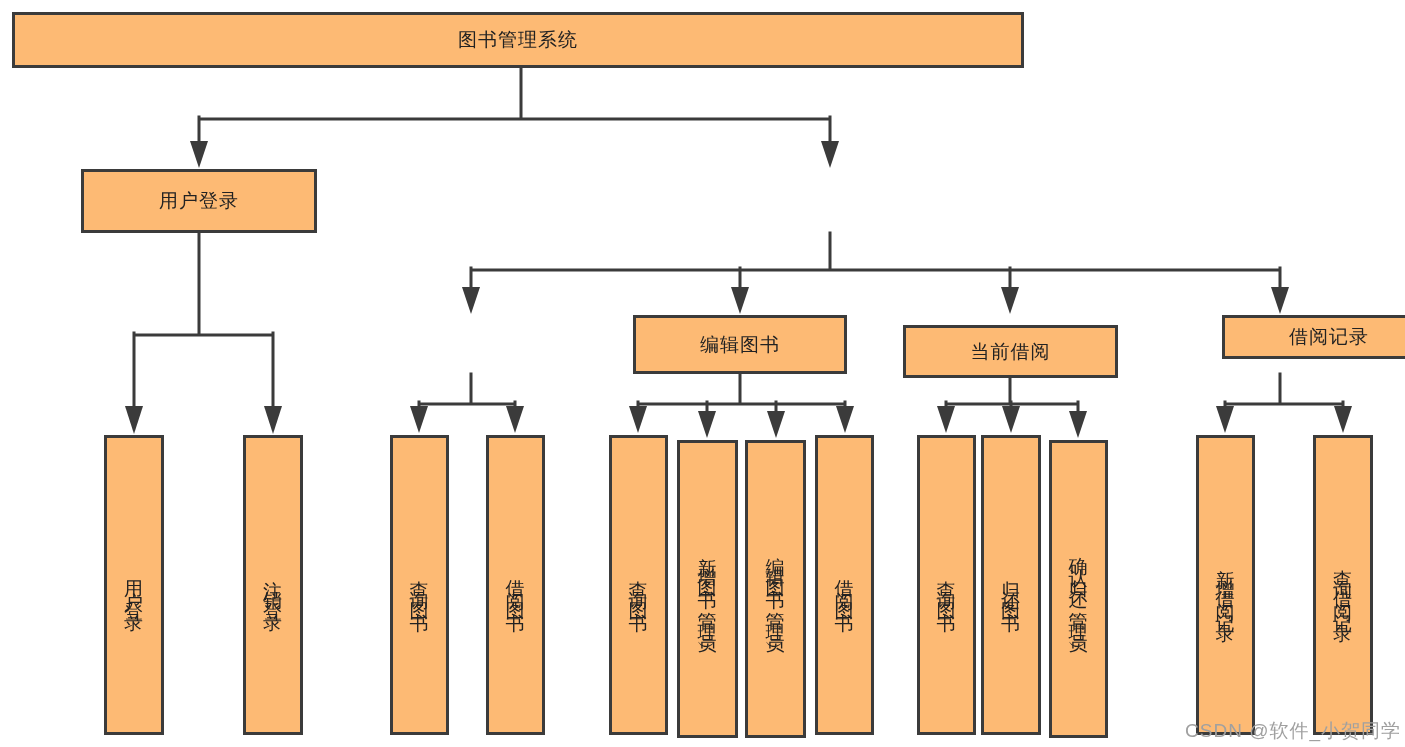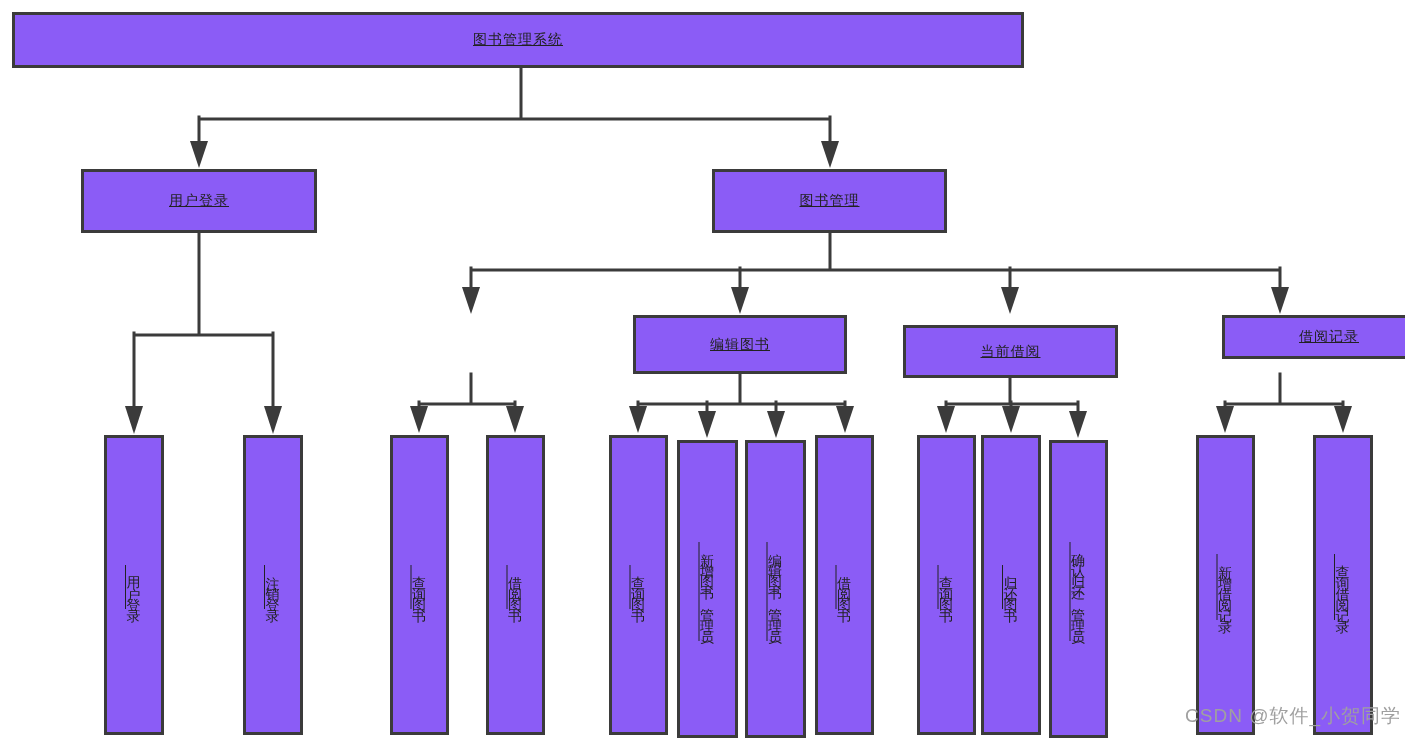--- a/index.html
+++ b/index.html
@@ -17,40 +17,39 @@
     font-family:"Liberation Sans","DejaVu Sans",sans-serif;
     color:var(--text);
   }
   #connectors{position:absolute;left:0;top:0;width:1405px;height:747px;}
   .cline{stroke:var(--line);stroke-width:3;fill:none;stroke-linecap:square;}
   .chead{fill:var(--line);stroke:none;}
   .node{
     position:absolute;
     box-sizing:border-box;
     border:3px solid var(--line);
-    background:#8b5cf6;
+    background:#fdba74;
     display:flex;
     align-items:center;
     justify-content:center;
-    font-size:14px;
+    font-size:19px;
     letter-spacing:1px;
     z-index:2;
-    text-decoration:underline;
   }
   .vnode{
     writing-mode:vertical-lr;
     text-orientation:mixed;
     letter-spacing:11px;
     line-height:1;
     padding-top:4px;
   }
   #watermark{
     position:absolute;
     right:4px;
-    bottom:18px;
+    bottom:3px;
     font-size:19px;
     letter-spacing:1px;
     color:var(--wm);
     z-index:3;
   }
 </style>
 </head>
 <body>
 
 <div id="canvas">
@@ -87,21 +86,20 @@
     <polygon class="chead" points="1069,411 1087,411 1078,438"></polygon>
 
     <path class="cline" d="M1280 374 V404 M1225 404 H1343 M1225 402 V410 M1343 402 V410"></path>
     <polygon class="chead" points="1216,406 1234,406 1225,433"></polygon>
     <polygon class="chead" points="1334,406 1352,406 1343,433"></polygon>
   </svg>
 
   <div class="node" style="left:12px;top:12px;width:1012px;height:56px">图书管理系统</div>
 
   <div class="node" style="left:81px;top:169px;width:236px;height:64px">用户登录</div>
-  <div class="node" style="left:712px;top:169px;width:235px;height:64px">图书管理</div>
 
   <div class="node" style="left:633px;top:315px;width:214px;height:59px">编辑图书</div>
   <div class="node" style="left:903px;top:325px;width:215px;height:53px">当前借阅</div>
   <div class="node" style="left:1222px;top:315px;width:214px;height:44px">借阅记录</div>
 
   <div class="node vnode" style="left:104px;top:435px;width:60px;height:300px">用户登录</div>
   <div class="node vnode" style="left:243px;top:435px;width:60px;height:300px">注销登录</div>
 
   <div class="node vnode" style="left:390px;top:435px;width:59px;height:300px">查询图书</div>
   <div class="node vnode" style="left:486px;top:435px;width:59px;height:300px">借阅图书</div>

